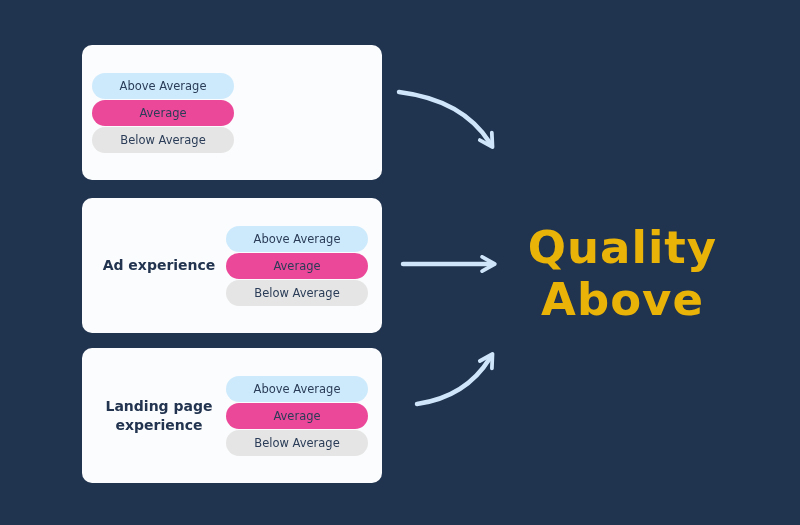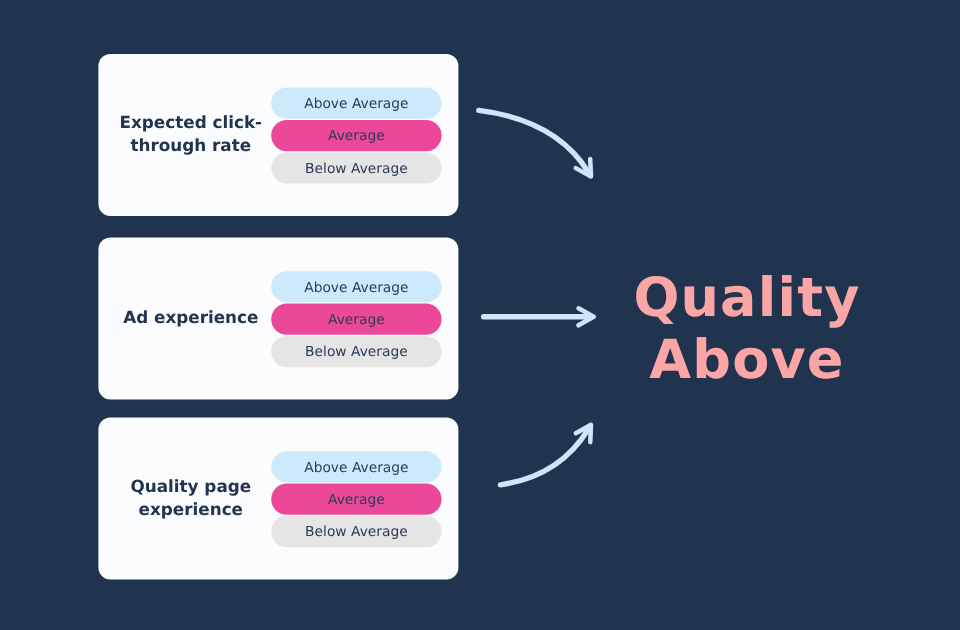--- a/index.html
+++ b/index.html
@@ -69,49 +69,48 @@
   }
   .result-title {
     position: absolute;
     left: 505px;
     top: 222px;
     width: 235px;
     text-align: center;
     font-size: 45px;
     font-weight: bold;
     letter-spacing: 1px;
-    color: #fca5a5;
+    color: #eab308;
     line-height: 1.15;
   }
 </style>
 </head>
 <body>
 
 <div class="canvas">
 
   <div class="factor-card card-1">
-    <div class="factor-title">Expected click-through rate</div>
     <div class="pill-stack">
       <div class="pill pill-above">Above Average</div>
       <div class="pill pill-avg">Average</div>
       <div class="pill pill-below">Below Average</div>
     </div>
   </div>
 
   <div class="factor-card card-2">
     <div class="factor-title">Ad experience</div>
     <div class="pill-stack">
       <div class="pill pill-above">Above Average</div>
       <div class="pill pill-avg">Average</div>
       <div class="pill pill-below">Below Average</div>
     </div>
   </div>
 
   <div class="factor-card card-3">
-    <div class="factor-title">Quality page experience</div>
+    <div class="factor-title">Landing page experience</div>
     <div class="pill-stack">
       <div class="pill pill-above">Above Average</div>
       <div class="pill pill-avg">Average</div>
       <div class="pill pill-below">Below Average</div>
     </div>
   </div>
 
   <svg class="arrows-layer" viewBox="0 0 800 525" xmlns="http://www.w3.org/2000/svg">
     <defs>
       <marker id="arrowhead" viewBox="0 0 12 12" refX="7" refY="6" markerWidth="4.2" markerHeight="4.2" orient="auto">

